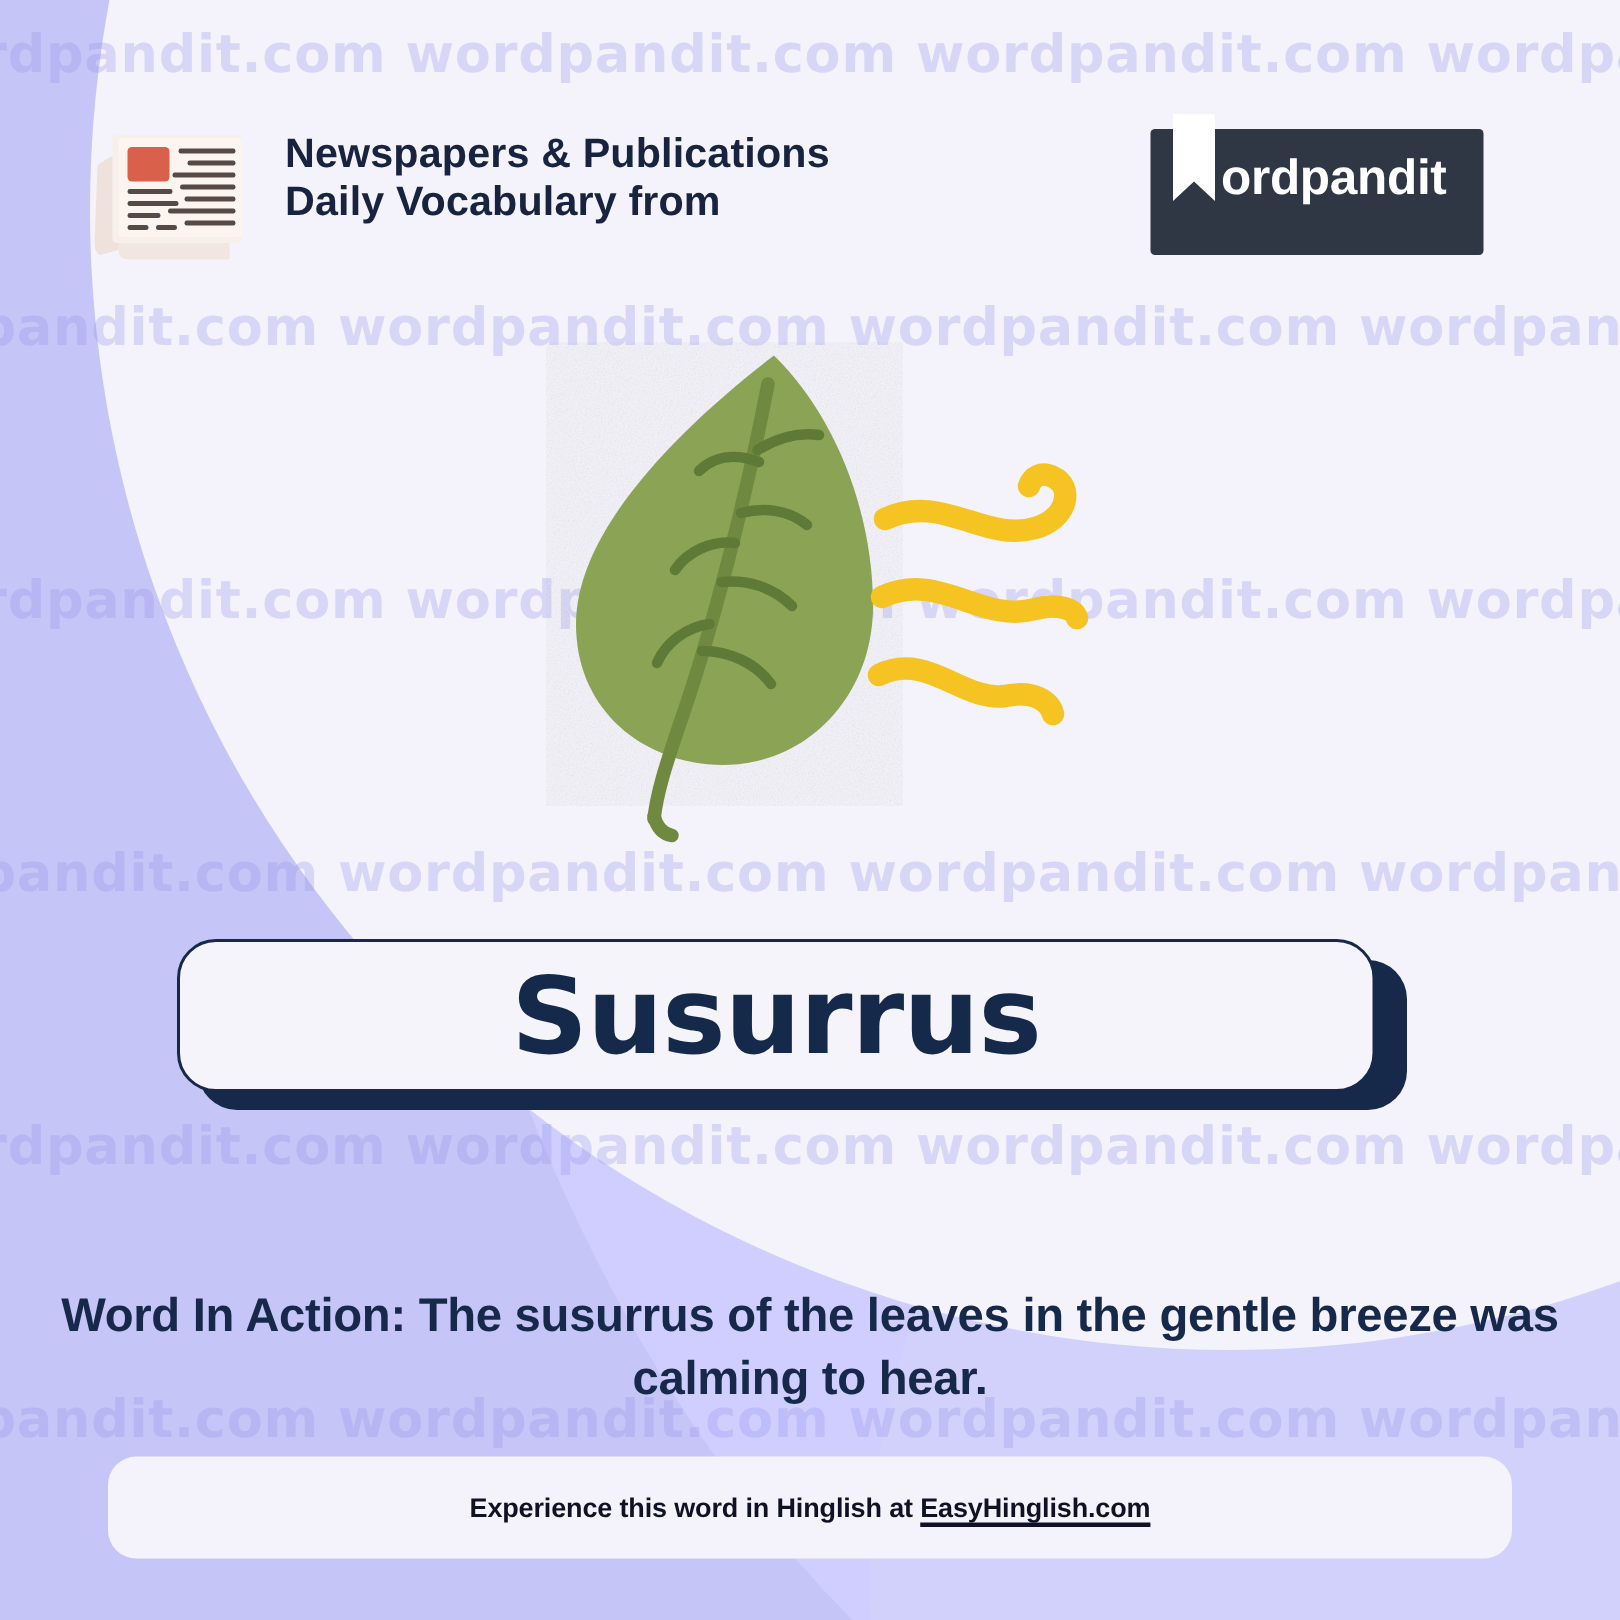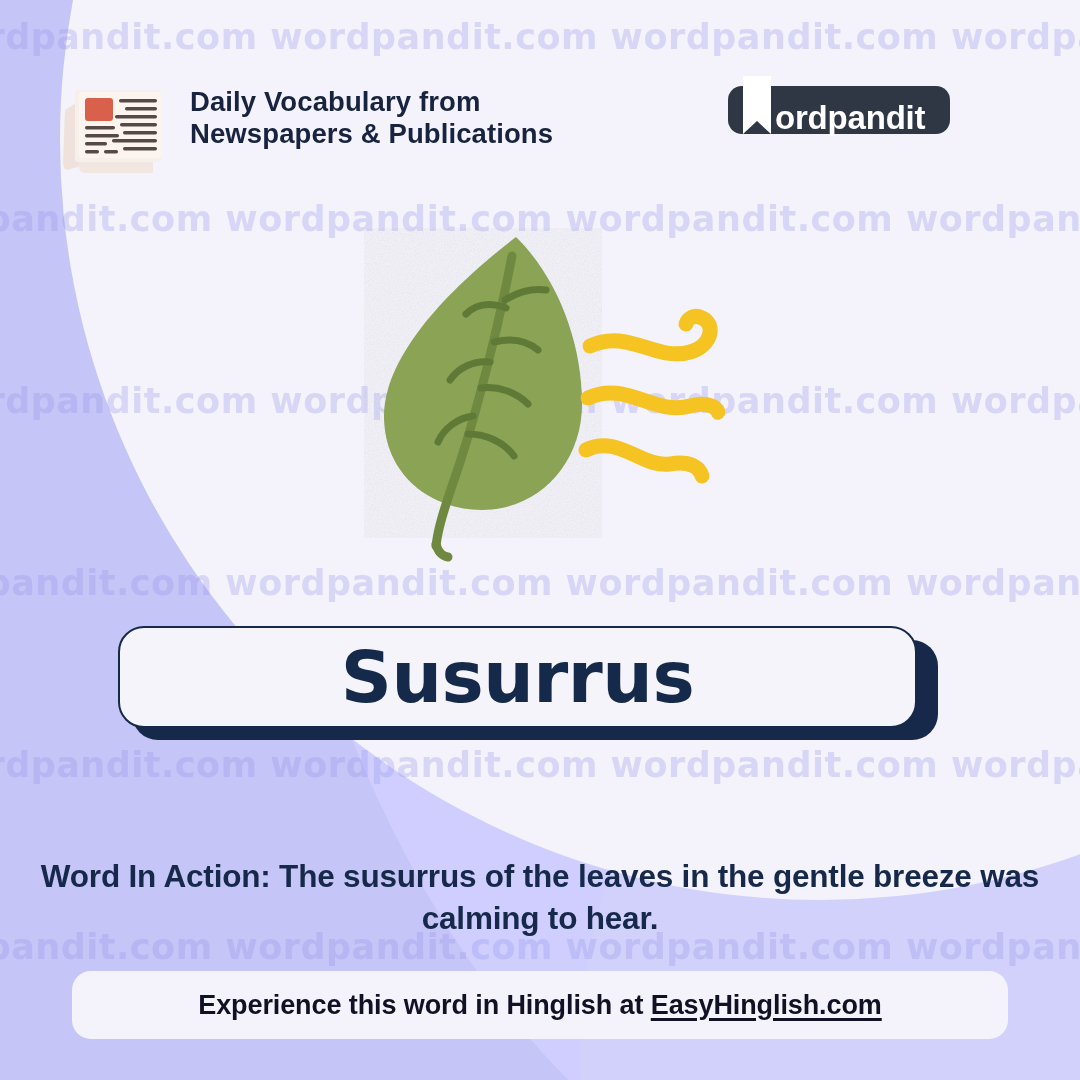--- a/index.html
+++ b/index.html
@@ -39,22 +39,22 @@
 
   
   .header{position:absolute;left:0;top:66px;width:1080px;height:110px;}
   .news-icon{position:absolute;left:57px;top:8px;width:118px;height:100px;}
   .headline{
     position:absolute;left:190px;top:20px;width:520px;
     font-size:27.5px;font-weight:700;line-height:1.18;color:#17233f;
     letter-spacing:.1px;
   }
   .brand{
-    position:absolute;left:728px;top:20px;width:222px;height:48px;
-    background:#2f3644;border-radius:14px;
+    position:absolute;left:767px;top:20px;width:222px;height:84px;
+    background:#2f3644;border-radius:3px;
   }
   .brand-mark{position:absolute;left:12px;top:-12px;width:34px;height:74px;}
   .brand-text{
     position:absolute;left:47px;top:0;height:64px;line-height:64px;
     font-size:33px;font-weight:800;color:#ffffff;letter-spacing:-.2px;
   }
 
   
   .illus{position:absolute;left:360px;top:228px;width:390px;height:340px;}
 
@@ -86,21 +86,21 @@
     margin-top:48px;
   }
 
   
   .footer-bar{
     position:absolute;left:72px;top:971px;width:936px;height:68px;
     background:#f4f3fb;border-radius:19px;
     display:flex;align-items:center;justify-content:center;
   }
   .footer-text{
-    font-size:27px;font-weight:700;color:#111126;letter-spacing:-.1px;
+    font-size:18px;font-weight:700;color:#111126;letter-spacing:-.1px;
   }
   .footer-link{
     color:#111126;text-decoration:underline;text-underline-offset:4px;
     text-decoration-thickness:2.5px;font-weight:700;
   }
 </style>
 </head>
 <body>
 
 <div id="stage">
@@ -141,22 +141,22 @@
             <rect x="55" y="65" width="45" height="3.4" rx="1.6"></rect>
             <rect x="28" y="76" width="14" height="3.4" rx="1.6"></rect>
             <rect x="47" y="76" width="14" height="3.4" rx="1.6"></rect>
             <rect x="66" y="73" width="34" height="3.4" rx="1.6"></rect>
           </g>
         </g>
       </svg>
     </span>
 
     <div class="headline">
+      <div>Newspapers &amp; Publications</div>
       <div>Daily Vocabulary from</div>
-      <div>Newspapers &amp; Publications</div>
     </div>
 
     <div class="brand">
       <span class="brand-mark">
         <svg width="34" height="74" viewBox="0 0 34 74">
           <path d="M3 2 L31 2 L31 60 L17 47 L3 60 Z" fill="#ffffff"></path>
         </svg>
       </span>
       <span class="brand-text">ordpandit</span>
     </div>

